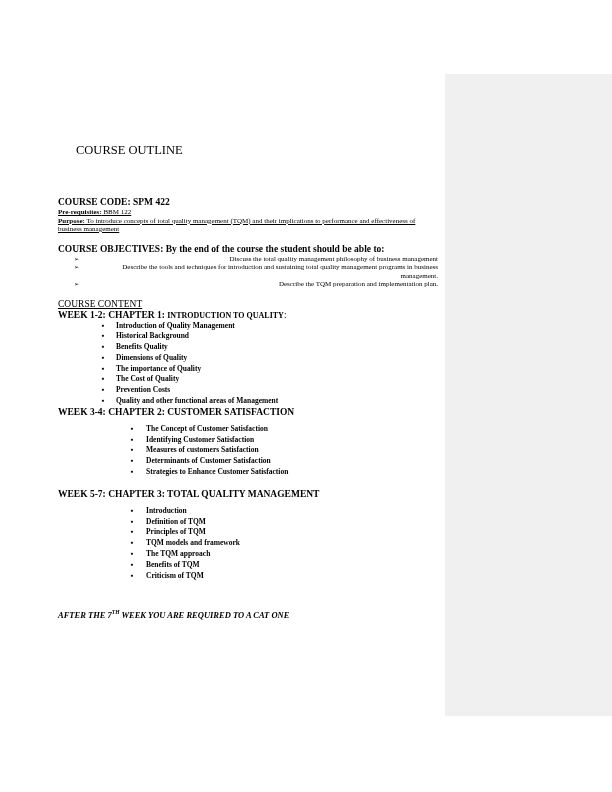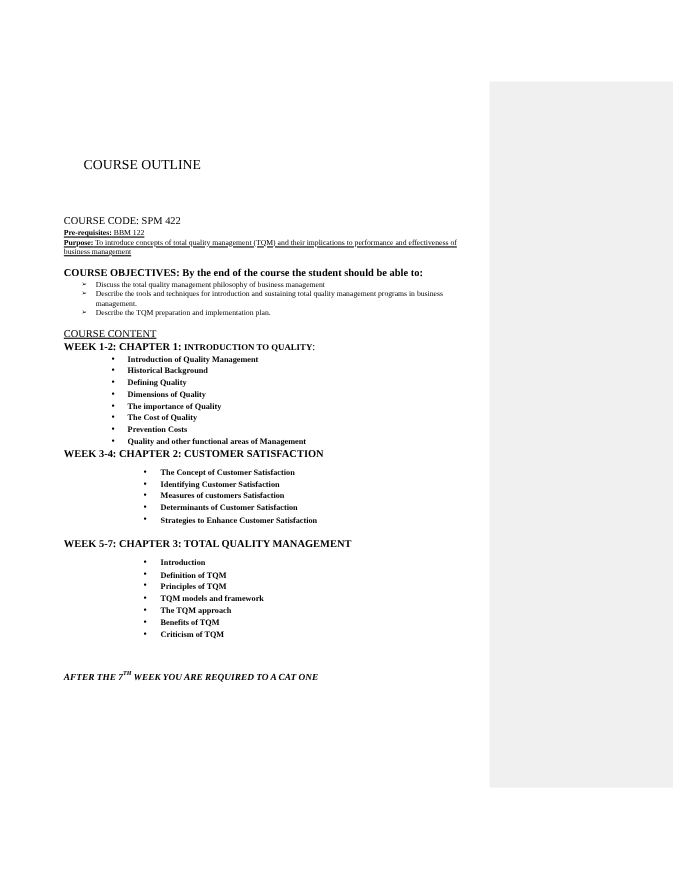--- a/index.html
+++ b/index.html
@@ -30,21 +30,21 @@
       width: 380px;
     }
     .title {
       font-weight: normal;
       font-size: 12.5px;
       margin-left: 18px;
       line-height: 15px;
       margin-bottom: 3px;
     }
     .code {
-      font-weight: normal;
+      font-weight: bold;
       font-size: 9.5px;
       line-height: 11px;
       margin-top: 39px;
     }
     .small {
       font-size: 7px;
       line-height: 8.5px;
       text-decoration: underline;
     }
     .small b { font-weight: bold; }
@@ -57,20 +57,21 @@
     ul.arrow {
       list-style: none;
       margin: 0;
       padding: 0 0 0 16px;
     }
     ul.arrow li {
       position: relative;
       font-size: 7px;
       line-height: 8.5px;
       padding-left: 13px;
+      text-align: right;
     }
     ul.arrow li .marker {
       position: absolute;
       left: 0;
       top: 0;
       font-family: "DejaVu Sans", sans-serif;
       font-size: 6px;
     }
     .content-head {
       font-weight: normal;
@@ -134,21 +135,21 @@
     <li><span class="marker">➢</span><span>Describe the tools and techniques for introduction and sustaining total quality management programs in business management.</span></li>
     <li><span class="marker">➢</span><span>Describe the TQM preparation and implementation plan.</span></li>
   </ul>
 
   <div class="content-head">COURSE CONTENT</div>
 
   <div class="week"><span>WEEK 1-2: CHAPTER 1: </span><span class="chap-small">INTRODUCTION TO QUALITY</span><span style="font-weight:normal">:</span></div>
   <ul class="dots w1">
     <li><span class="marker">•</span><span>Introduction of Quality Management</span></li>
     <li><span class="marker">•</span><span>Historical Background</span></li>
-    <li><span class="marker">•</span><span>Defining Quality</span></li>
+    <li><span class="marker">•</span><span>Benefits Quality</span></li>
     <li><span class="marker">•</span><span>Dimensions of Quality</span></li>
     <li><span class="marker">•</span><span>The importance of Quality</span></li>
     <li><span class="marker">•</span><span>The Cost of Quality</span></li>
     <li><span class="marker">•</span><span>Prevention Costs</span></li>
     <li><span class="marker">•</span><span>Quality and other functional areas of Management</span></li>
   </ul>
 
   <div class="week"><span>WEEK 3-4: CHAPTER 2: </span><span>CUSTOMER SATISFACTION</span></div>
   <ul class="dots w2">
     <li><span class="marker">•</span><span>The Concept of Customer Satisfaction</span></li>

